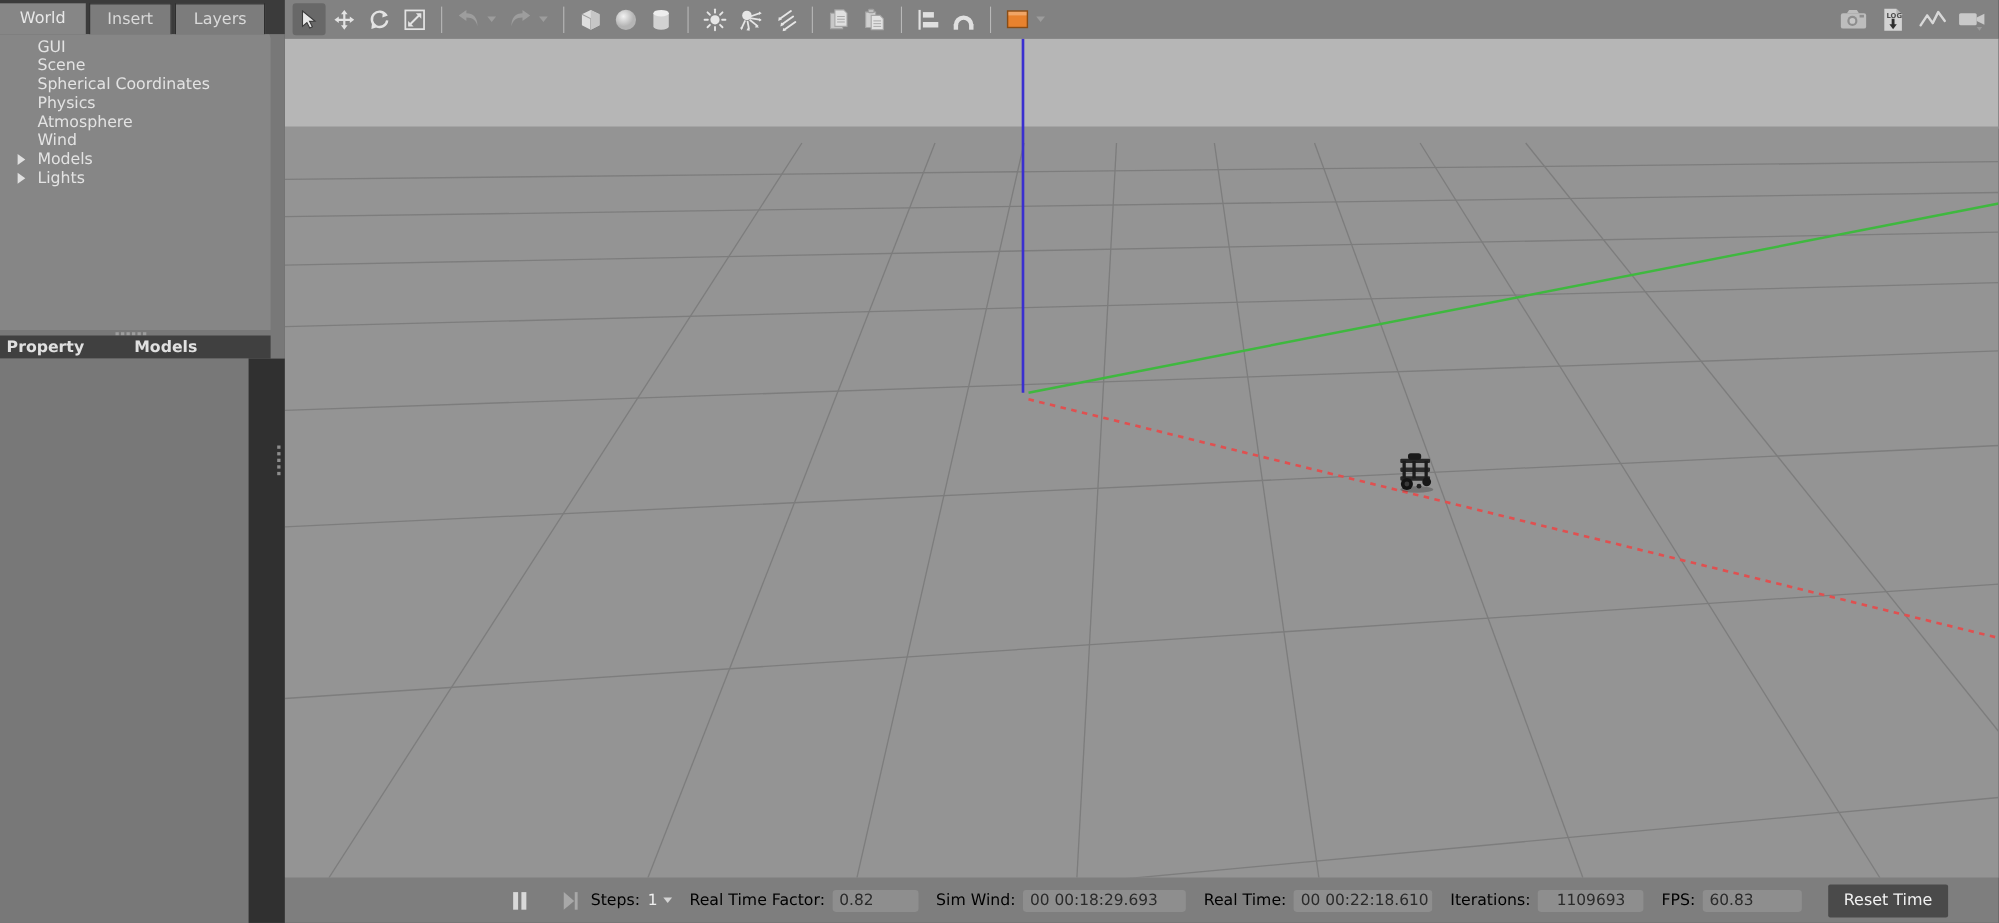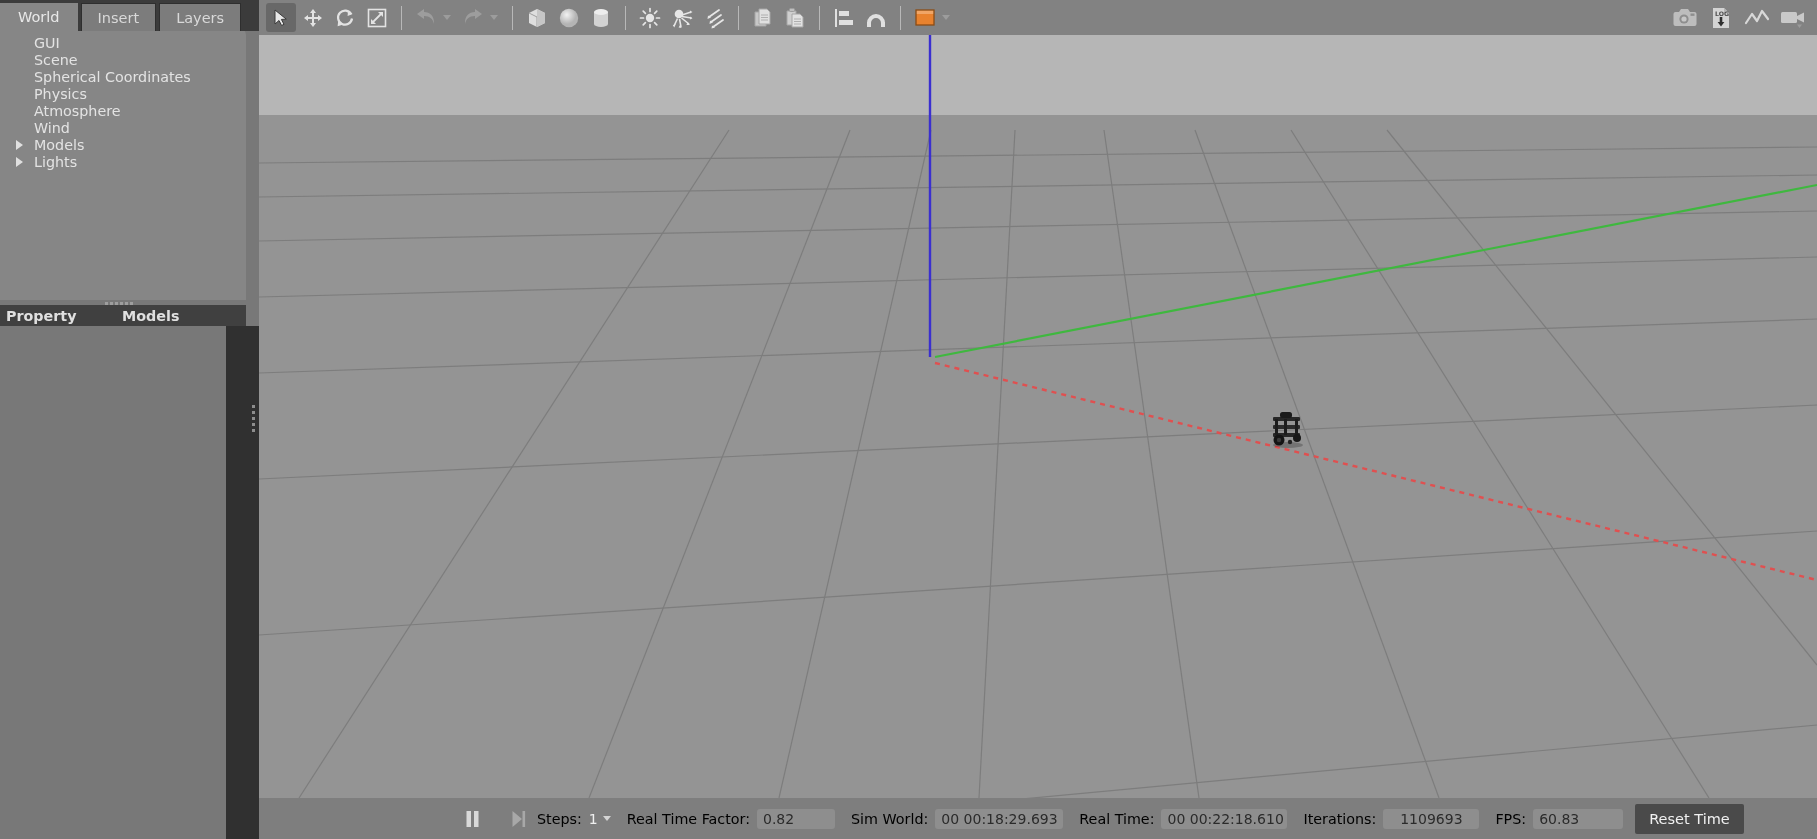--- a/index.html
+++ b/index.html
@@ -143,31 +143,31 @@
   }
   .sb-icon { width: 26px; height: 26px; display: flex; align-items: center; justify-content: center; cursor: pointer; margin-right: 4px; }
   .sb-label { margin: 0 7px 0 2px; white-space: nowrap; color: #000000; }
   .sb-field {
     background: #8e8e8e; border-radius: 3px;
     height: 20px; line-height: 20px;
     padding: 0 6px; font-size: 14px; color: #2b2b2b;
     overflow: hidden; white-space: nowrap;
   }
   .w-rtf   { width: 78px; }
-  .w-sim   { width: 128px; }
+  .w-sim   { width: 148px; }
   .w-real  { width: 126px; }
   .w-iter  { width: 96px; text-align: center; }
   .w-fps   { width: 90px; }
   .sb-gap  { width: 14px; }
   .sb-caret {
     width: 0; height: 0; border-left: 4px solid transparent; border-right: 4px solid transparent;
     border-top: 5px solid #d4d4d4; margin-left: 5px; cursor: pointer;
   }
   #reset-time-btn {
-    margin-left: 12px; height: 30px; padding: 0 14px;
+    margin-left: 24px; height: 30px; padding: 0 14px;
     background: #4a4a4a; color: #f0f0f0; font-size: 14.5px;
     display: flex; align-items: center; border-radius: 2px; cursor: pointer;
   }
   .steps-val { color: #efefef; font-size: 14px; }
 </style>
 </head>
 <body>
 
 <div id="app">
 
@@ -527,21 +527,21 @@
 
     <span class="sb-label">Steps:</span>
     <span class="steps-val">1</span>
     <span class="sb-caret"></span>
 
     <span class="sb-gap"></span>
     <span class="sb-label">Real Time Factor:</span>
     <span class="sb-field w-rtf">0.82</span>
 
     <span class="sb-gap"></span>
-    <span class="sb-label">Sim World:</span>
+    <span class="sb-label">Sim Wind:</span>
     <span class="sb-field w-sim">00 00:18:29.693</span>
 
     <span class="sb-gap"></span>
     <span class="sb-label">Real Time:</span>
     <span class="sb-field w-real">00 00:22:18.610</span>
 
     <span class="sb-gap"></span>
     <span class="sb-label">Iterations:</span>
     <span class="sb-field w-iter">1109693</span>
 

